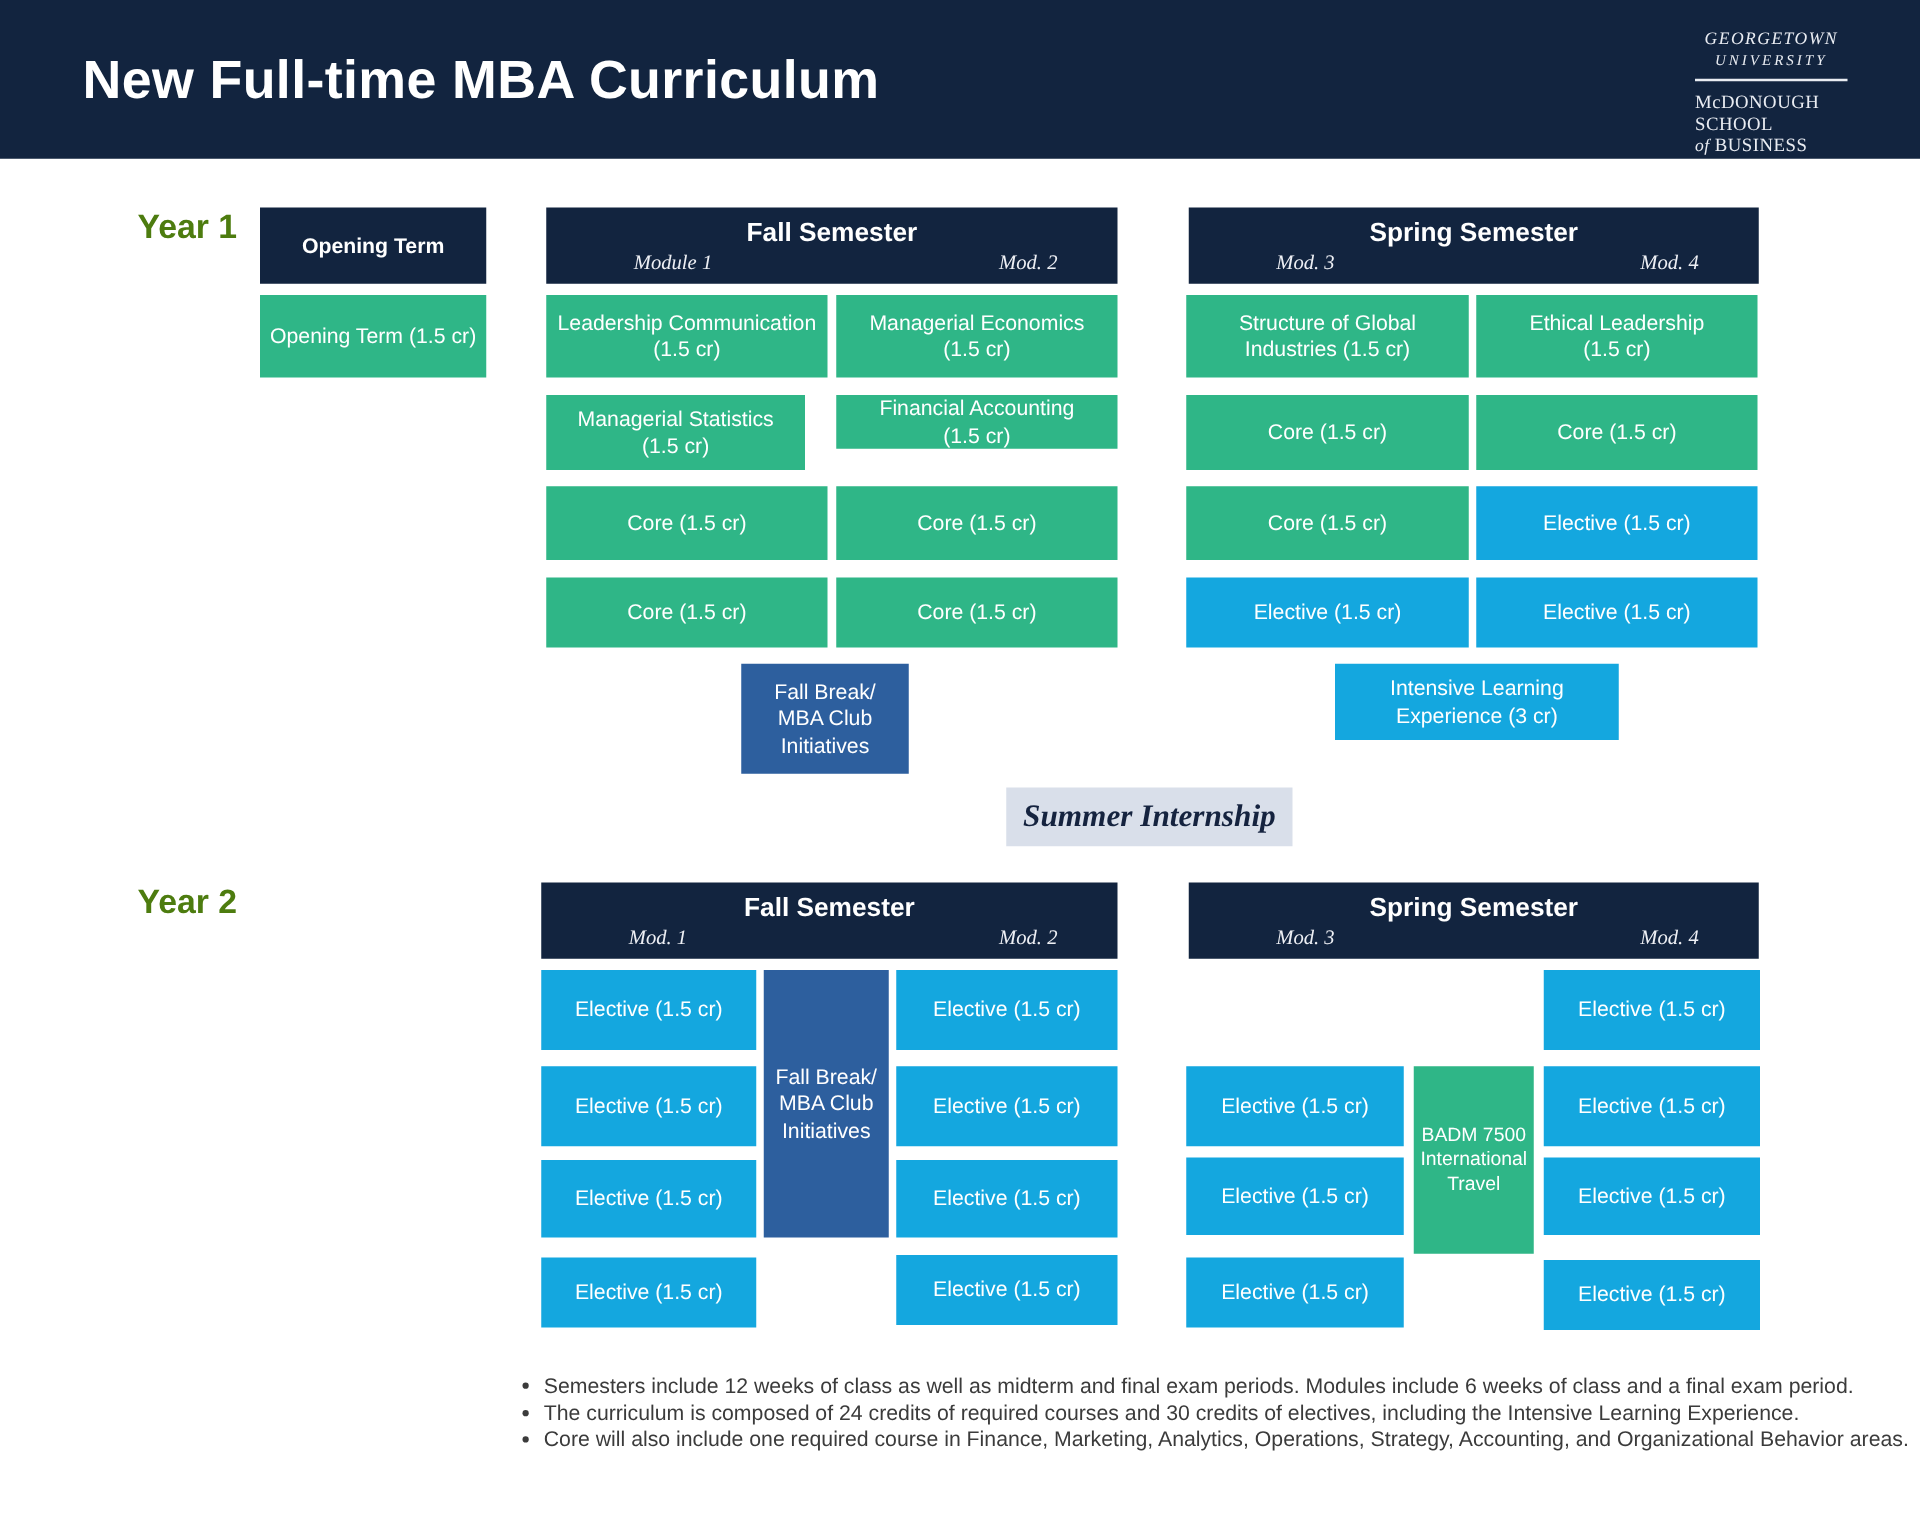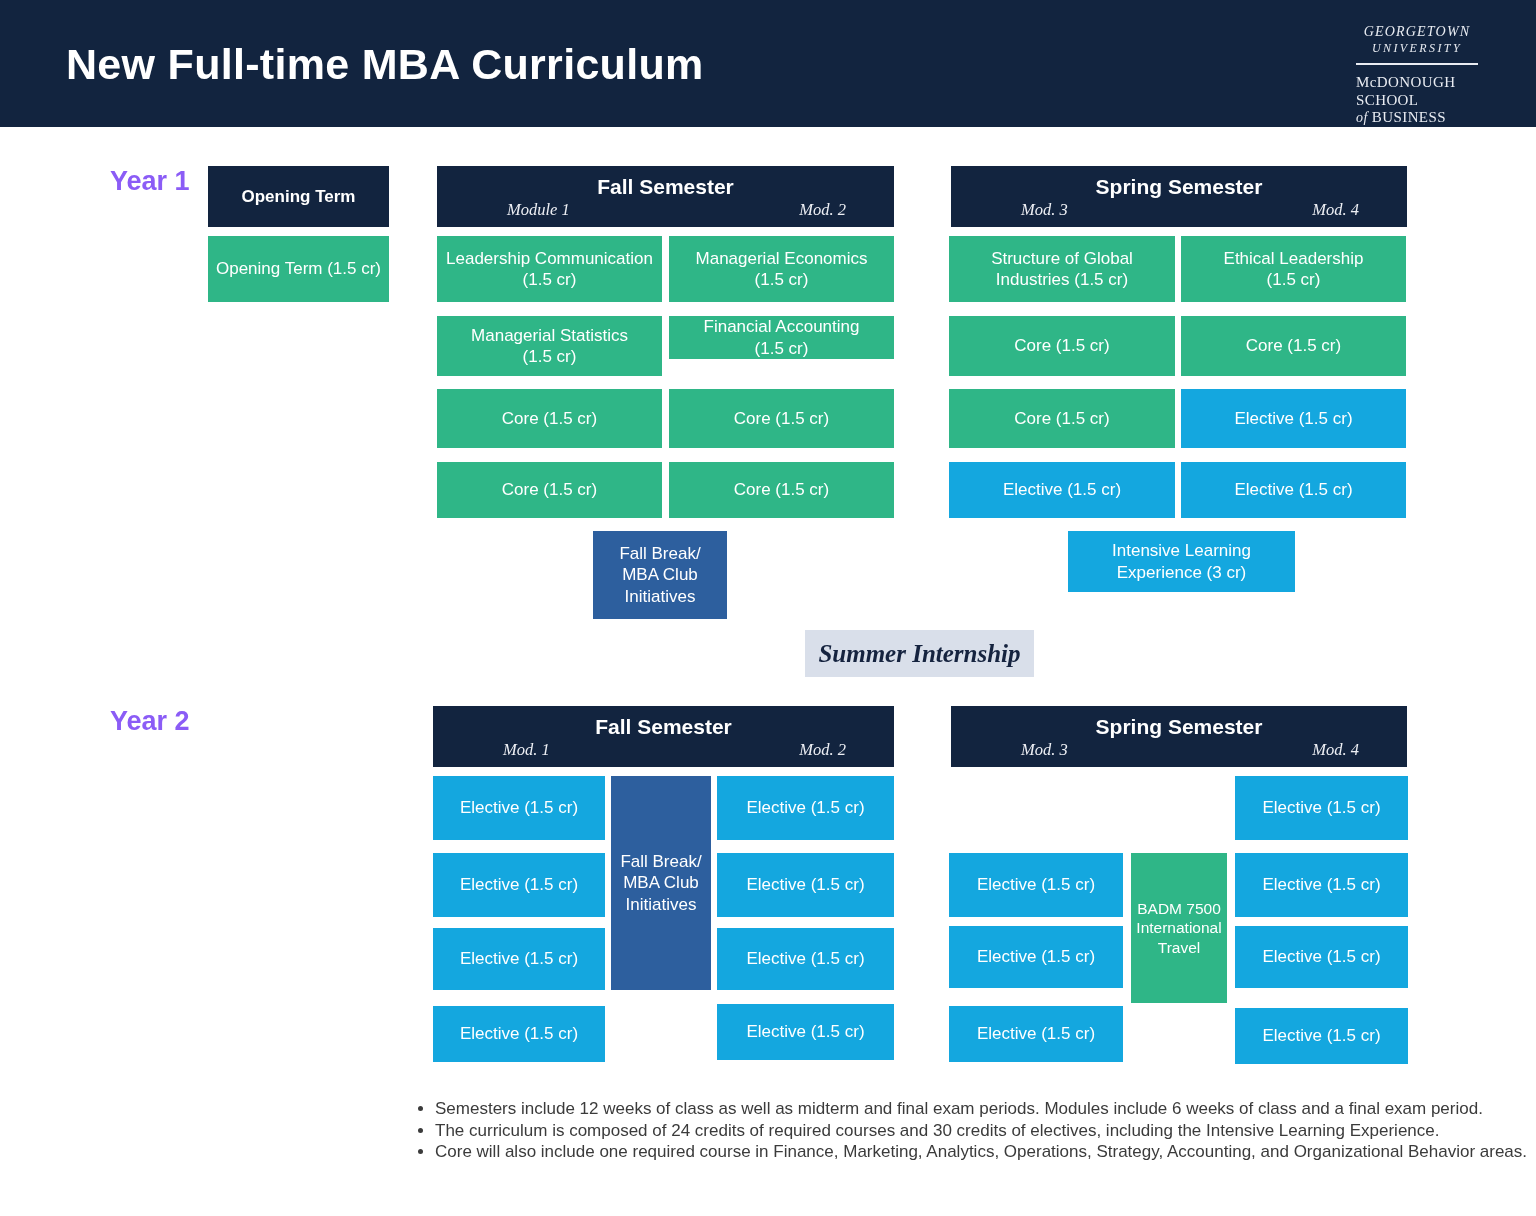--- a/index.html
+++ b/index.html
@@ -16,21 +16,21 @@
   }
   .logo { position:absolute; right:58px; top:24px; width:122px; color:#E9ECF2;
           font-family:"Liberation Serif", serif; }
   .logo-u1 { font-size:14px; letter-spacing:1.2px; text-align:center; font-style:italic; }
   .logo-u2 { font-size:12px; letter-spacing:2.4px; text-align:center; font-style:italic; margin-top:1px; }
   .logo-rule { border-top:2px solid #E9ECF2; margin:7px 0 9px 0; }
   .logo-s { font-size:15px; letter-spacing:0.4px; line-height:1.18; }
   .logo-of { font-style:italic; font-size:14px; }
 
   
-  .year-label { position:absolute; font-size:27px; font-weight:bold; color:#8b5cf6; }
+  .year-label { position:absolute; font-size:27px; font-weight:bold; color:#4d7c0f; }
 
   
   .sem-hdr { position:absolute; background:#12243F; color:#ffffff; box-sizing:border-box; }
   .sem-title { text-align:center; font-weight:bold; font-size:21px; padding-top:9px; }
   .mods { display:flex; justify-content:space-between; padding:1px 48px 0 70px;
           font-family:"Liberation Serif", serif; font-style:italic; font-size:16.5px; color:#EDEFF4; }
 
   
   .box { position:absolute; display:flex; align-items:center; justify-content:center;
          text-align:center; color:#ffffff; box-sizing:border-box; padding:4px; }
@@ -87,21 +87,21 @@
   </div>
 
   <div class="box green" style="left:437px; top:236px; width:225px; height:66px;">
       <span class="lbl">Leadership Communication
 (1.5 cr)</span>
     </div>
   <div class="box green" style="left:669px; top:236px; width:225px; height:66px;">
       <span class="lbl">Managerial Economics
 (1.5 cr)</span>
     </div>
-  <div class="box green" style="left:437px; top:316px; width:225px; height:60px;">
+  <div class="box green" style="left:437px; top:316px; width:207px; height:60px;">
       <span class="lbl">Managerial Statistics
 (1.5 cr)</span>
     </div>
   <div class="box green" style="left:669px; top:316px; width:225px; height:43px;">
       <span class="lbl">Financial Accounting
 (1.5 cr)</span>
     </div>
   <div class="box green" style="left:437px; top:389px; width:225px; height:59px;">
       <span class="lbl">Core (1.5 cr)</span>
     </div>

